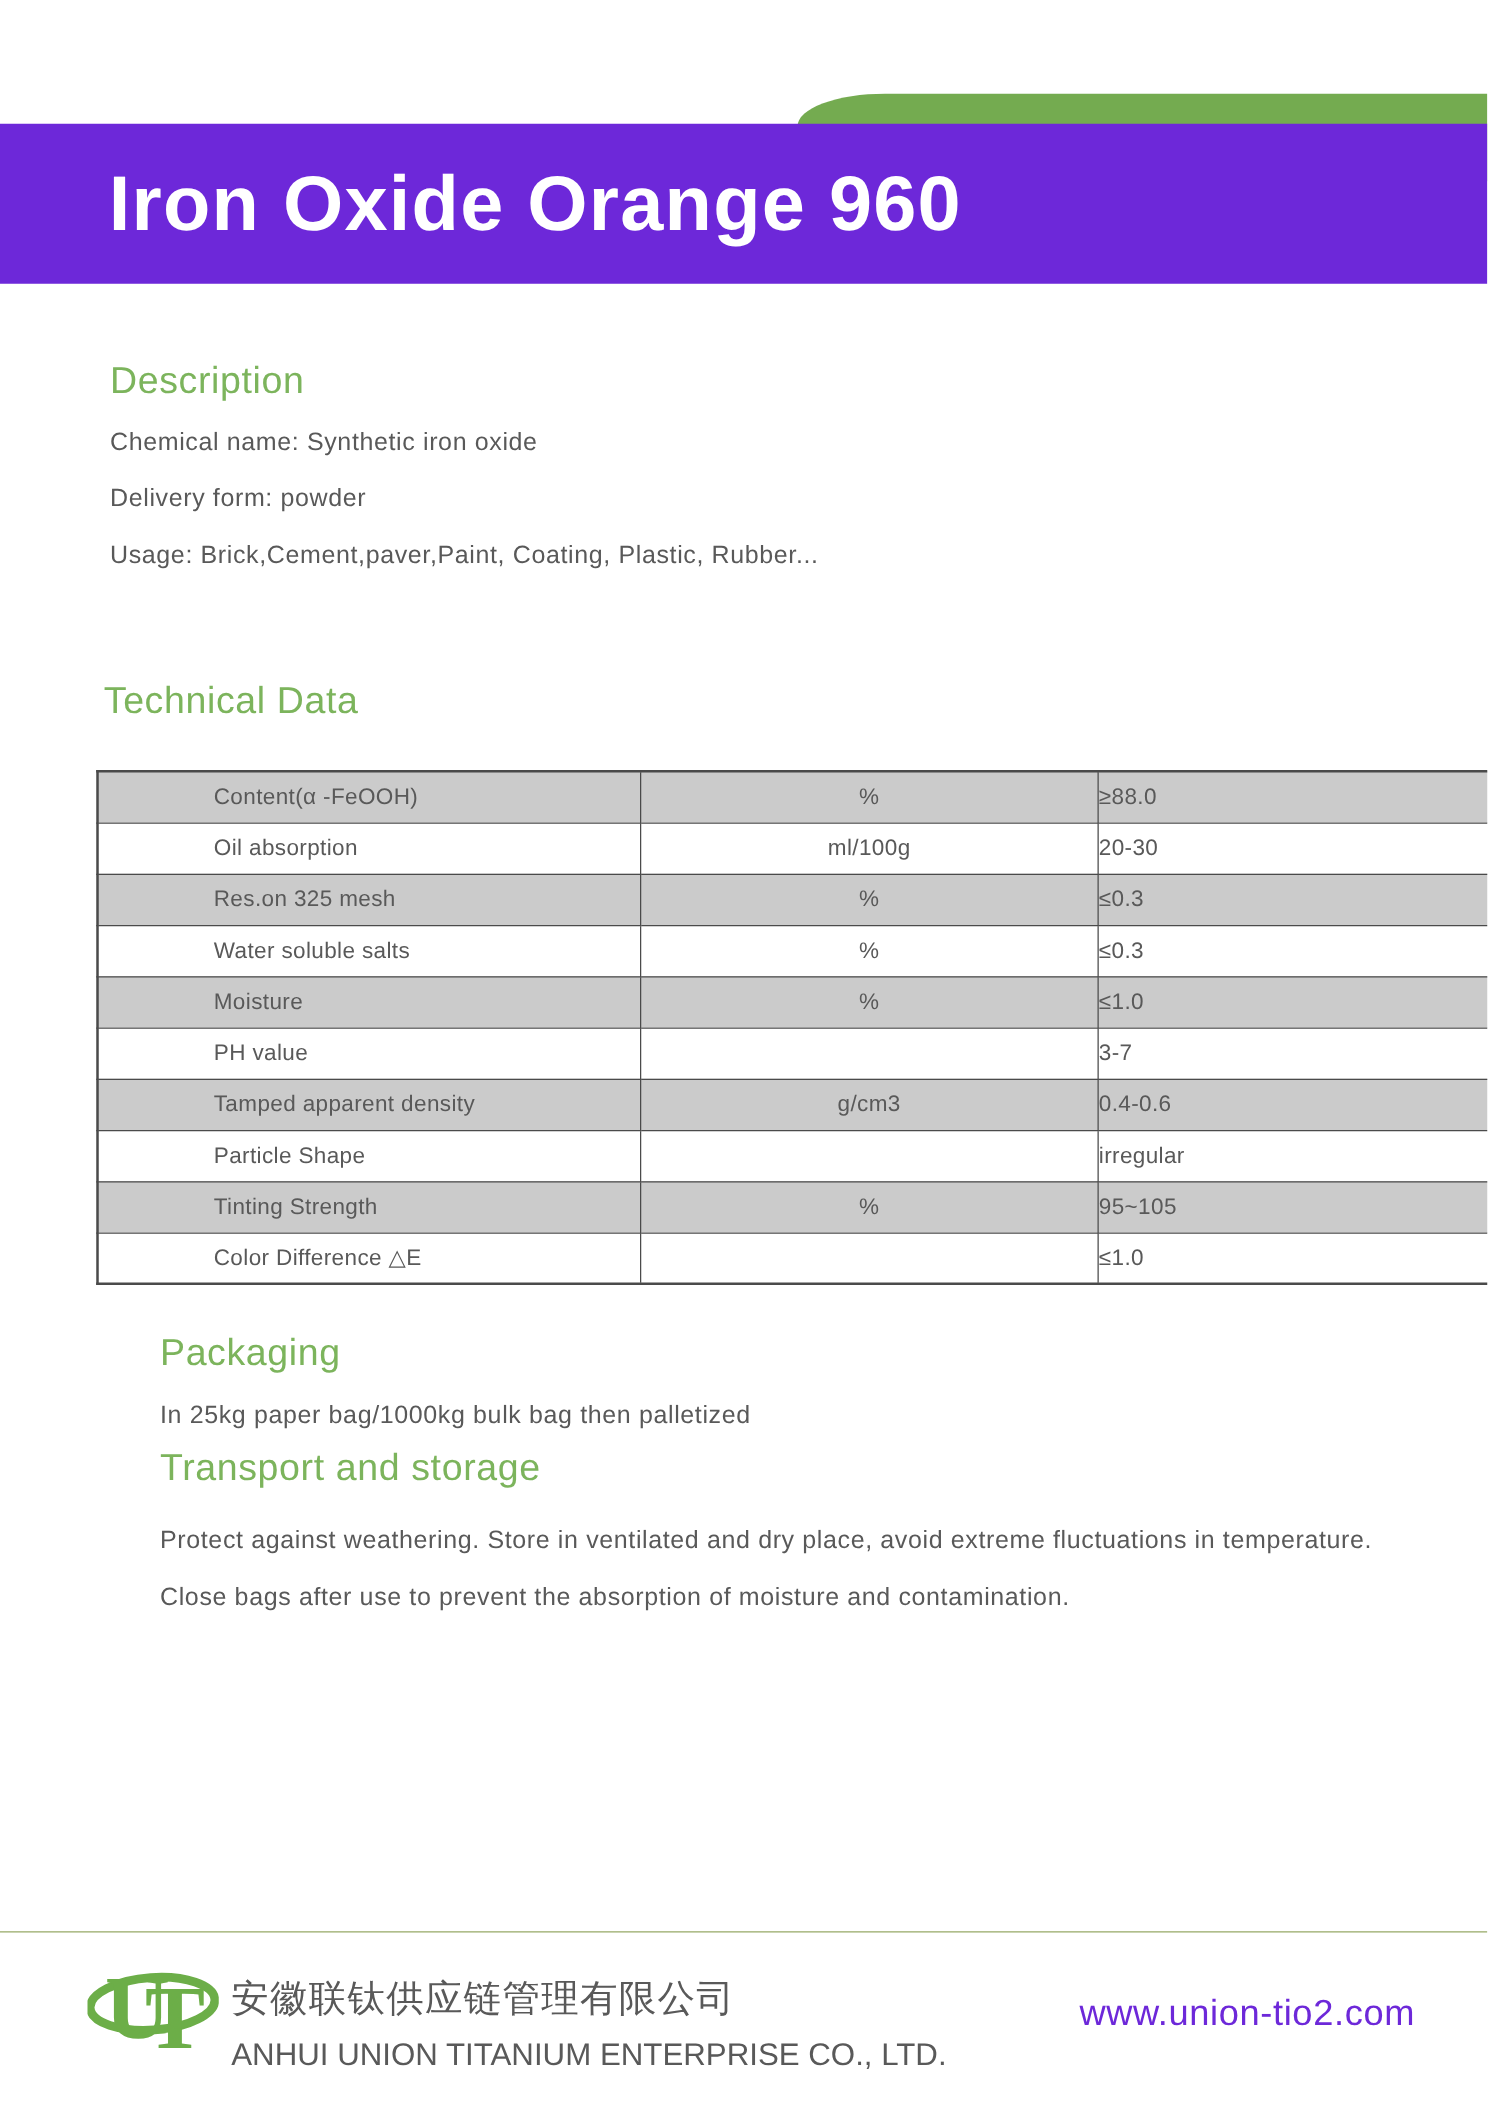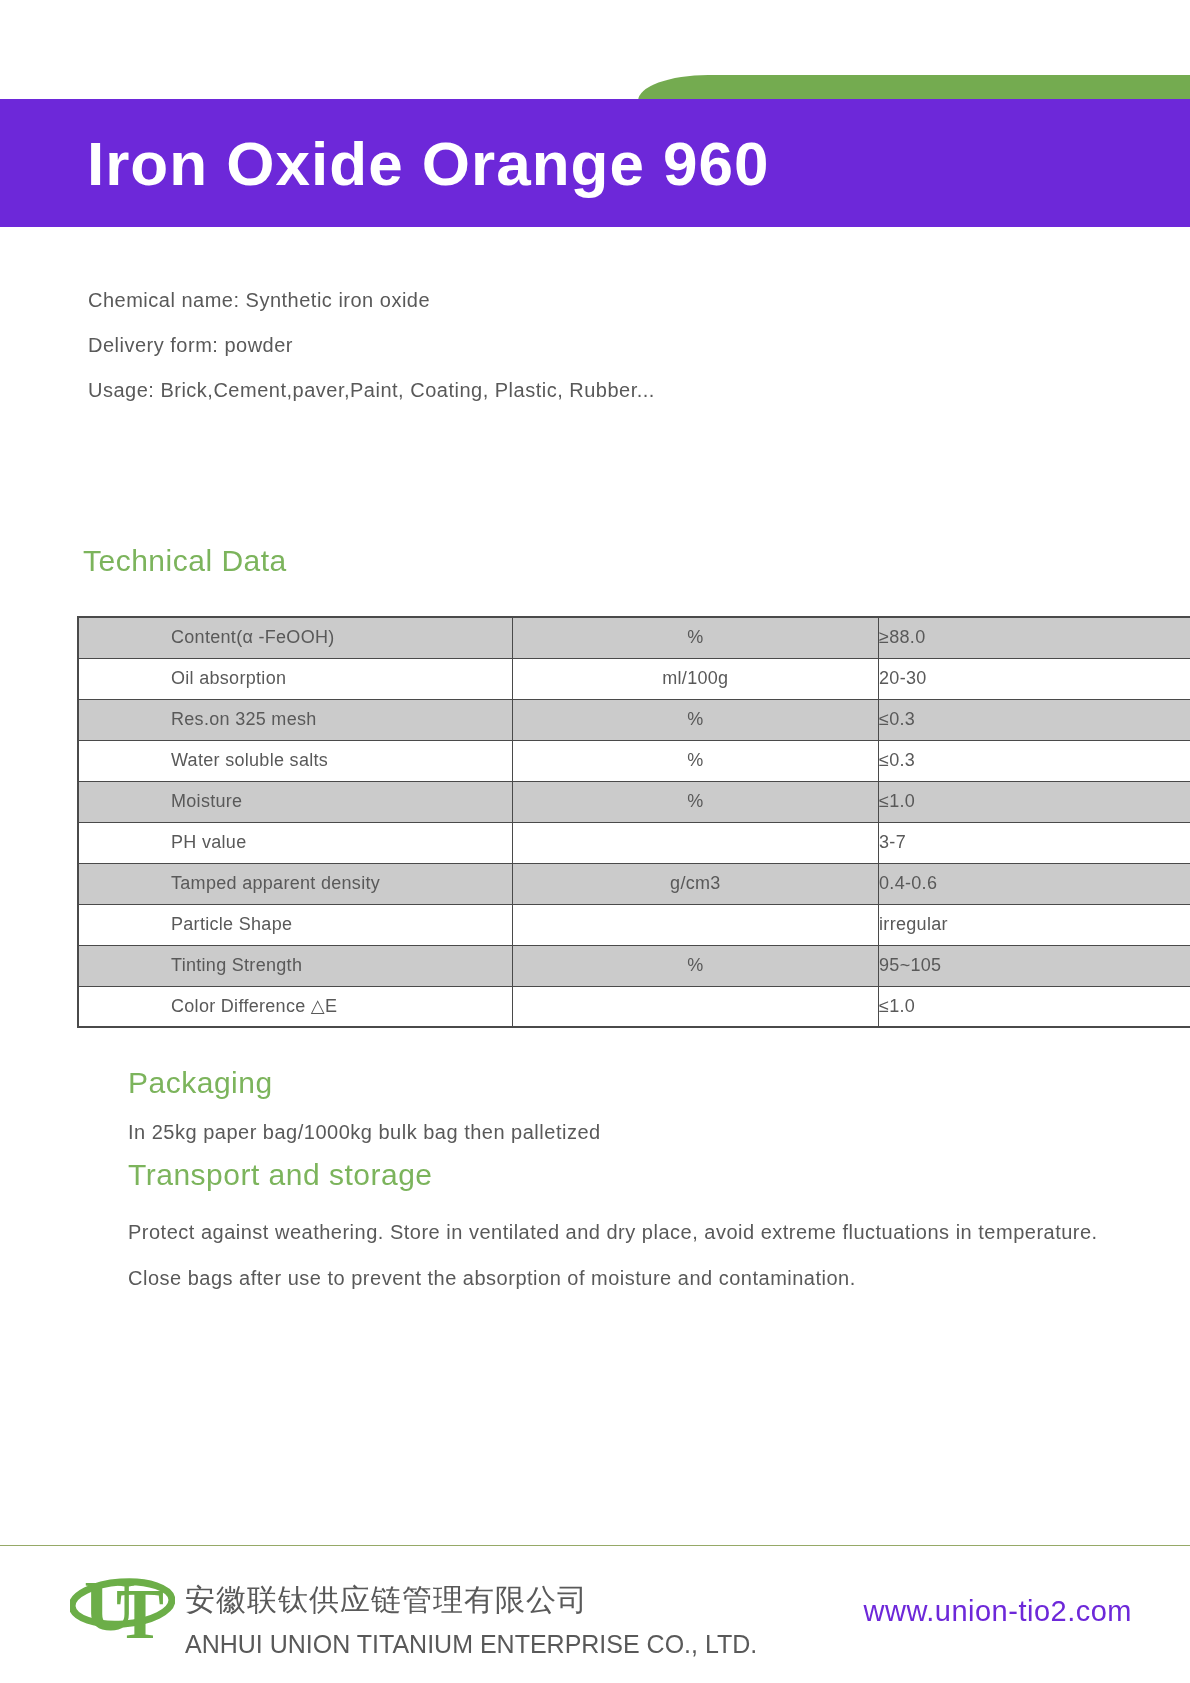--- a/index.html
+++ b/index.html
@@ -141,20 +141,21 @@
 <body>
 
 <div class="page">
 
   <div class="green-tab"></div>
   <div class="header-band">
     <h1>Iron Oxide Orange 960</h1>
   </div>
 
   <div class="description-section">
+    <h2 class="section-heading">Description</h2>
     <p class="body-line">Chemical name:  Synthetic iron oxide</p>
     <p class="body-line">Delivery form:  powder</p>
     <p class="body-line">Usage:  Brick,Cement,paver,Paint, Coating, Plastic, Rubber...</p>
   </div>
 
   <h2 class="section-heading technical-heading">Technical Data</h2>
 
   <table class="tech-table">
     <tbody>
       <tr>

